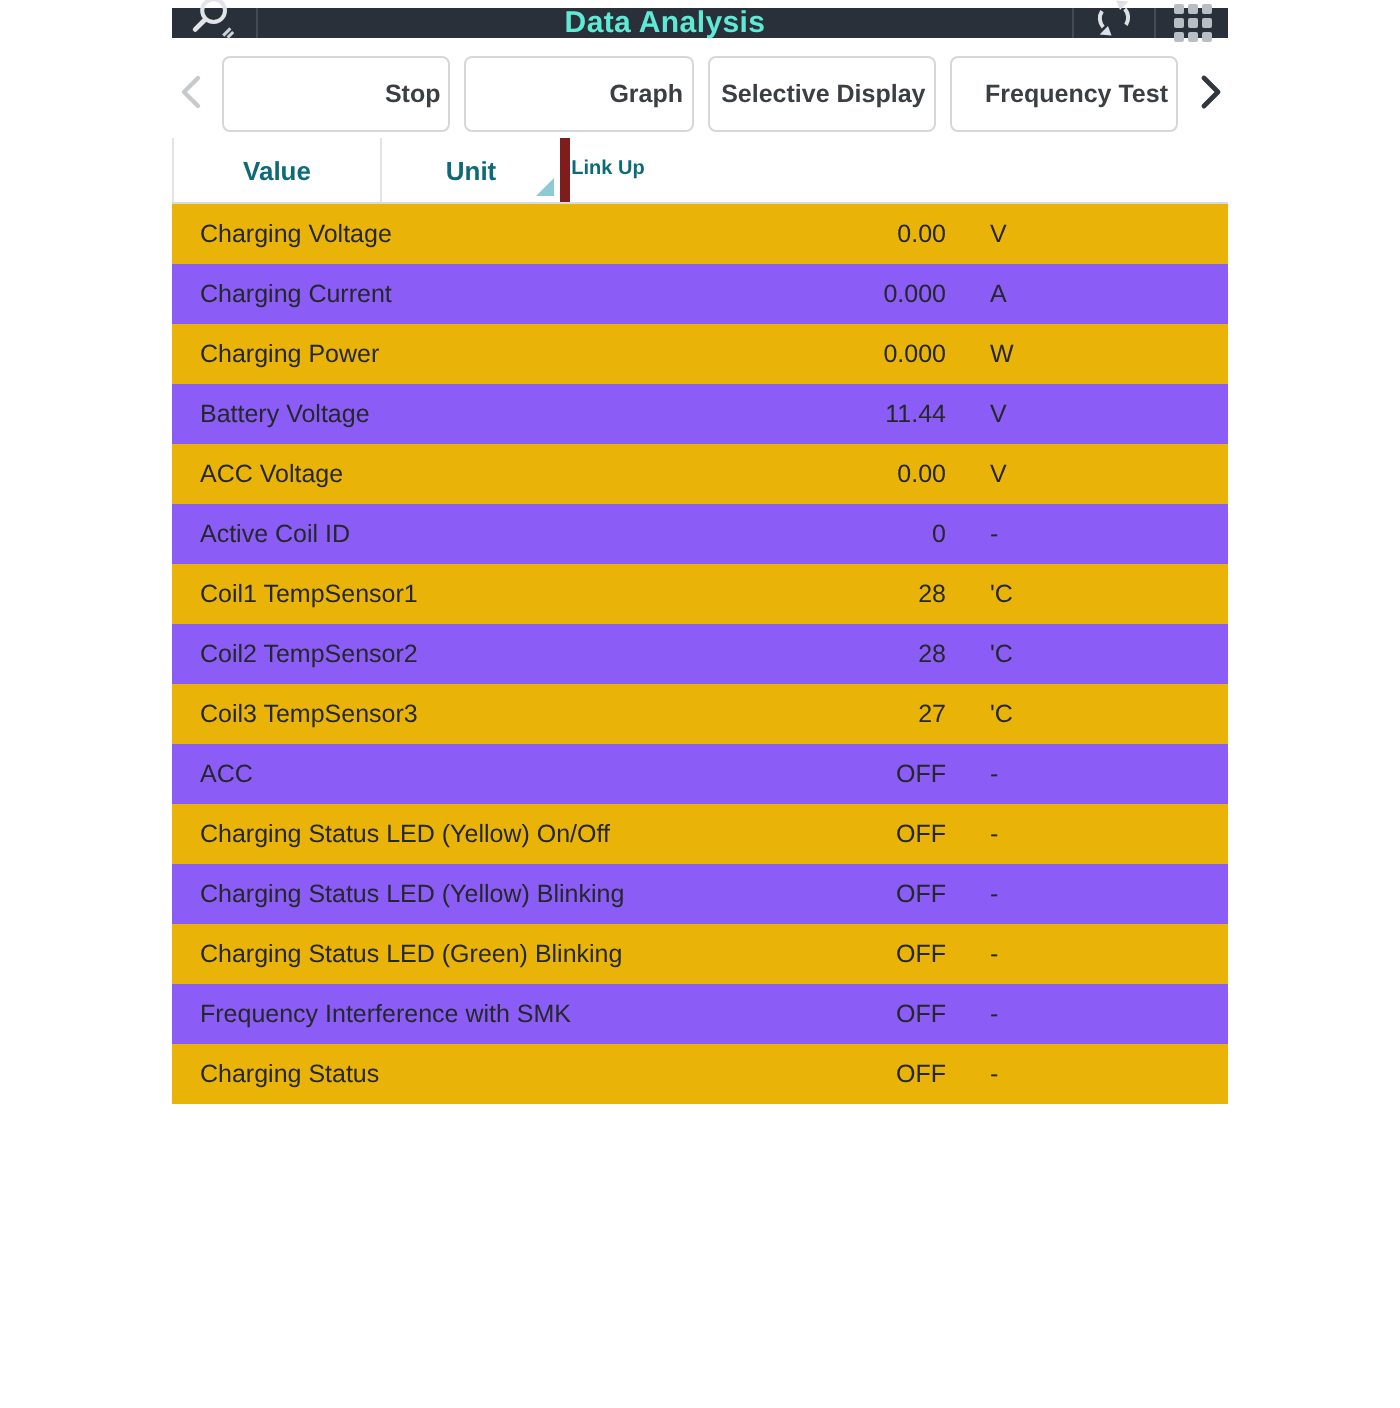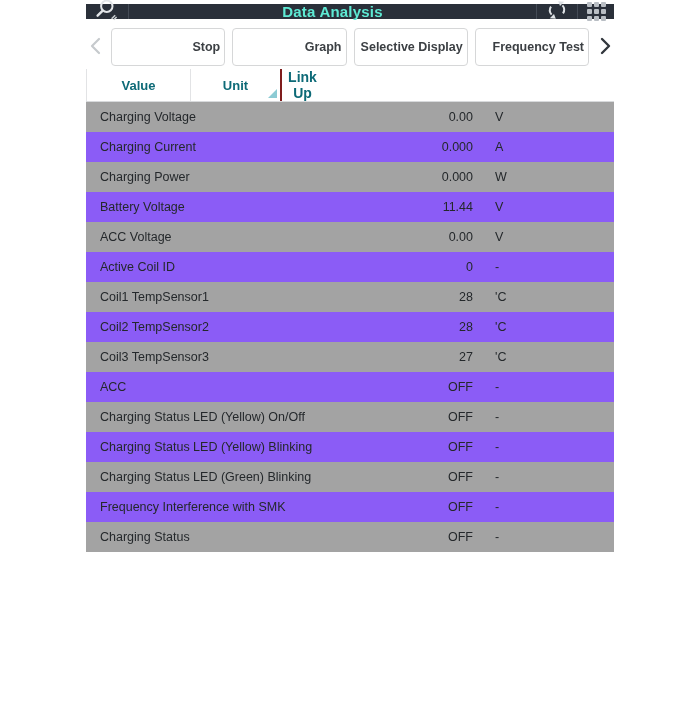--- a/index.html
+++ b/index.html
@@ -79,37 +79,37 @@
   }
   .th {
     display:flex; align-items:center; justify-content:center;
     position:relative;
     cursor:pointer;
     text-align:center;
   }
   .th-name   { width:291px; }
   .th-value  { width:104px; border-left:1px solid #e2e3e5; }
   .th-unit   { width:90px;  border-left:1px solid #e2e3e5; }
-  .th-linkup { width:43px;  border-left:2px solid #7f1d1d;
-               font-size:14px; line-height:1.15; }
+  .th-linkup { width:43px;  border-left:5px solid #7f1d1d;
+               font-size:10px; line-height:1.15; }
   .sort-triangle {
     position:absolute; right:3px; bottom:3px;
     width:0; height:0;
     border-left:9px solid transparent;
     border-bottom:9px solid #8ccbd4;
   }
 
   .table-body { }
   .row {
     display:flex;
     height:30px;
     align-items:center;
     font-size:12.5px;
     color:#24282b;
-    background:#a3a3a3;
+    background:#eab308;
     cursor:pointer;
   }
   .row.alt { background:#8b5cf6; }
   .cell-name   { width:291px; padding-left:14px; white-space:nowrap; overflow:hidden; }
   .cell-value  { width:104px; padding-right:8px; text-align:right; }
   .cell-unit   { width:90px;  padding-left:14px; }
   .cell-linkup { width:43px; }
 </style>
 </head>
 <body>

